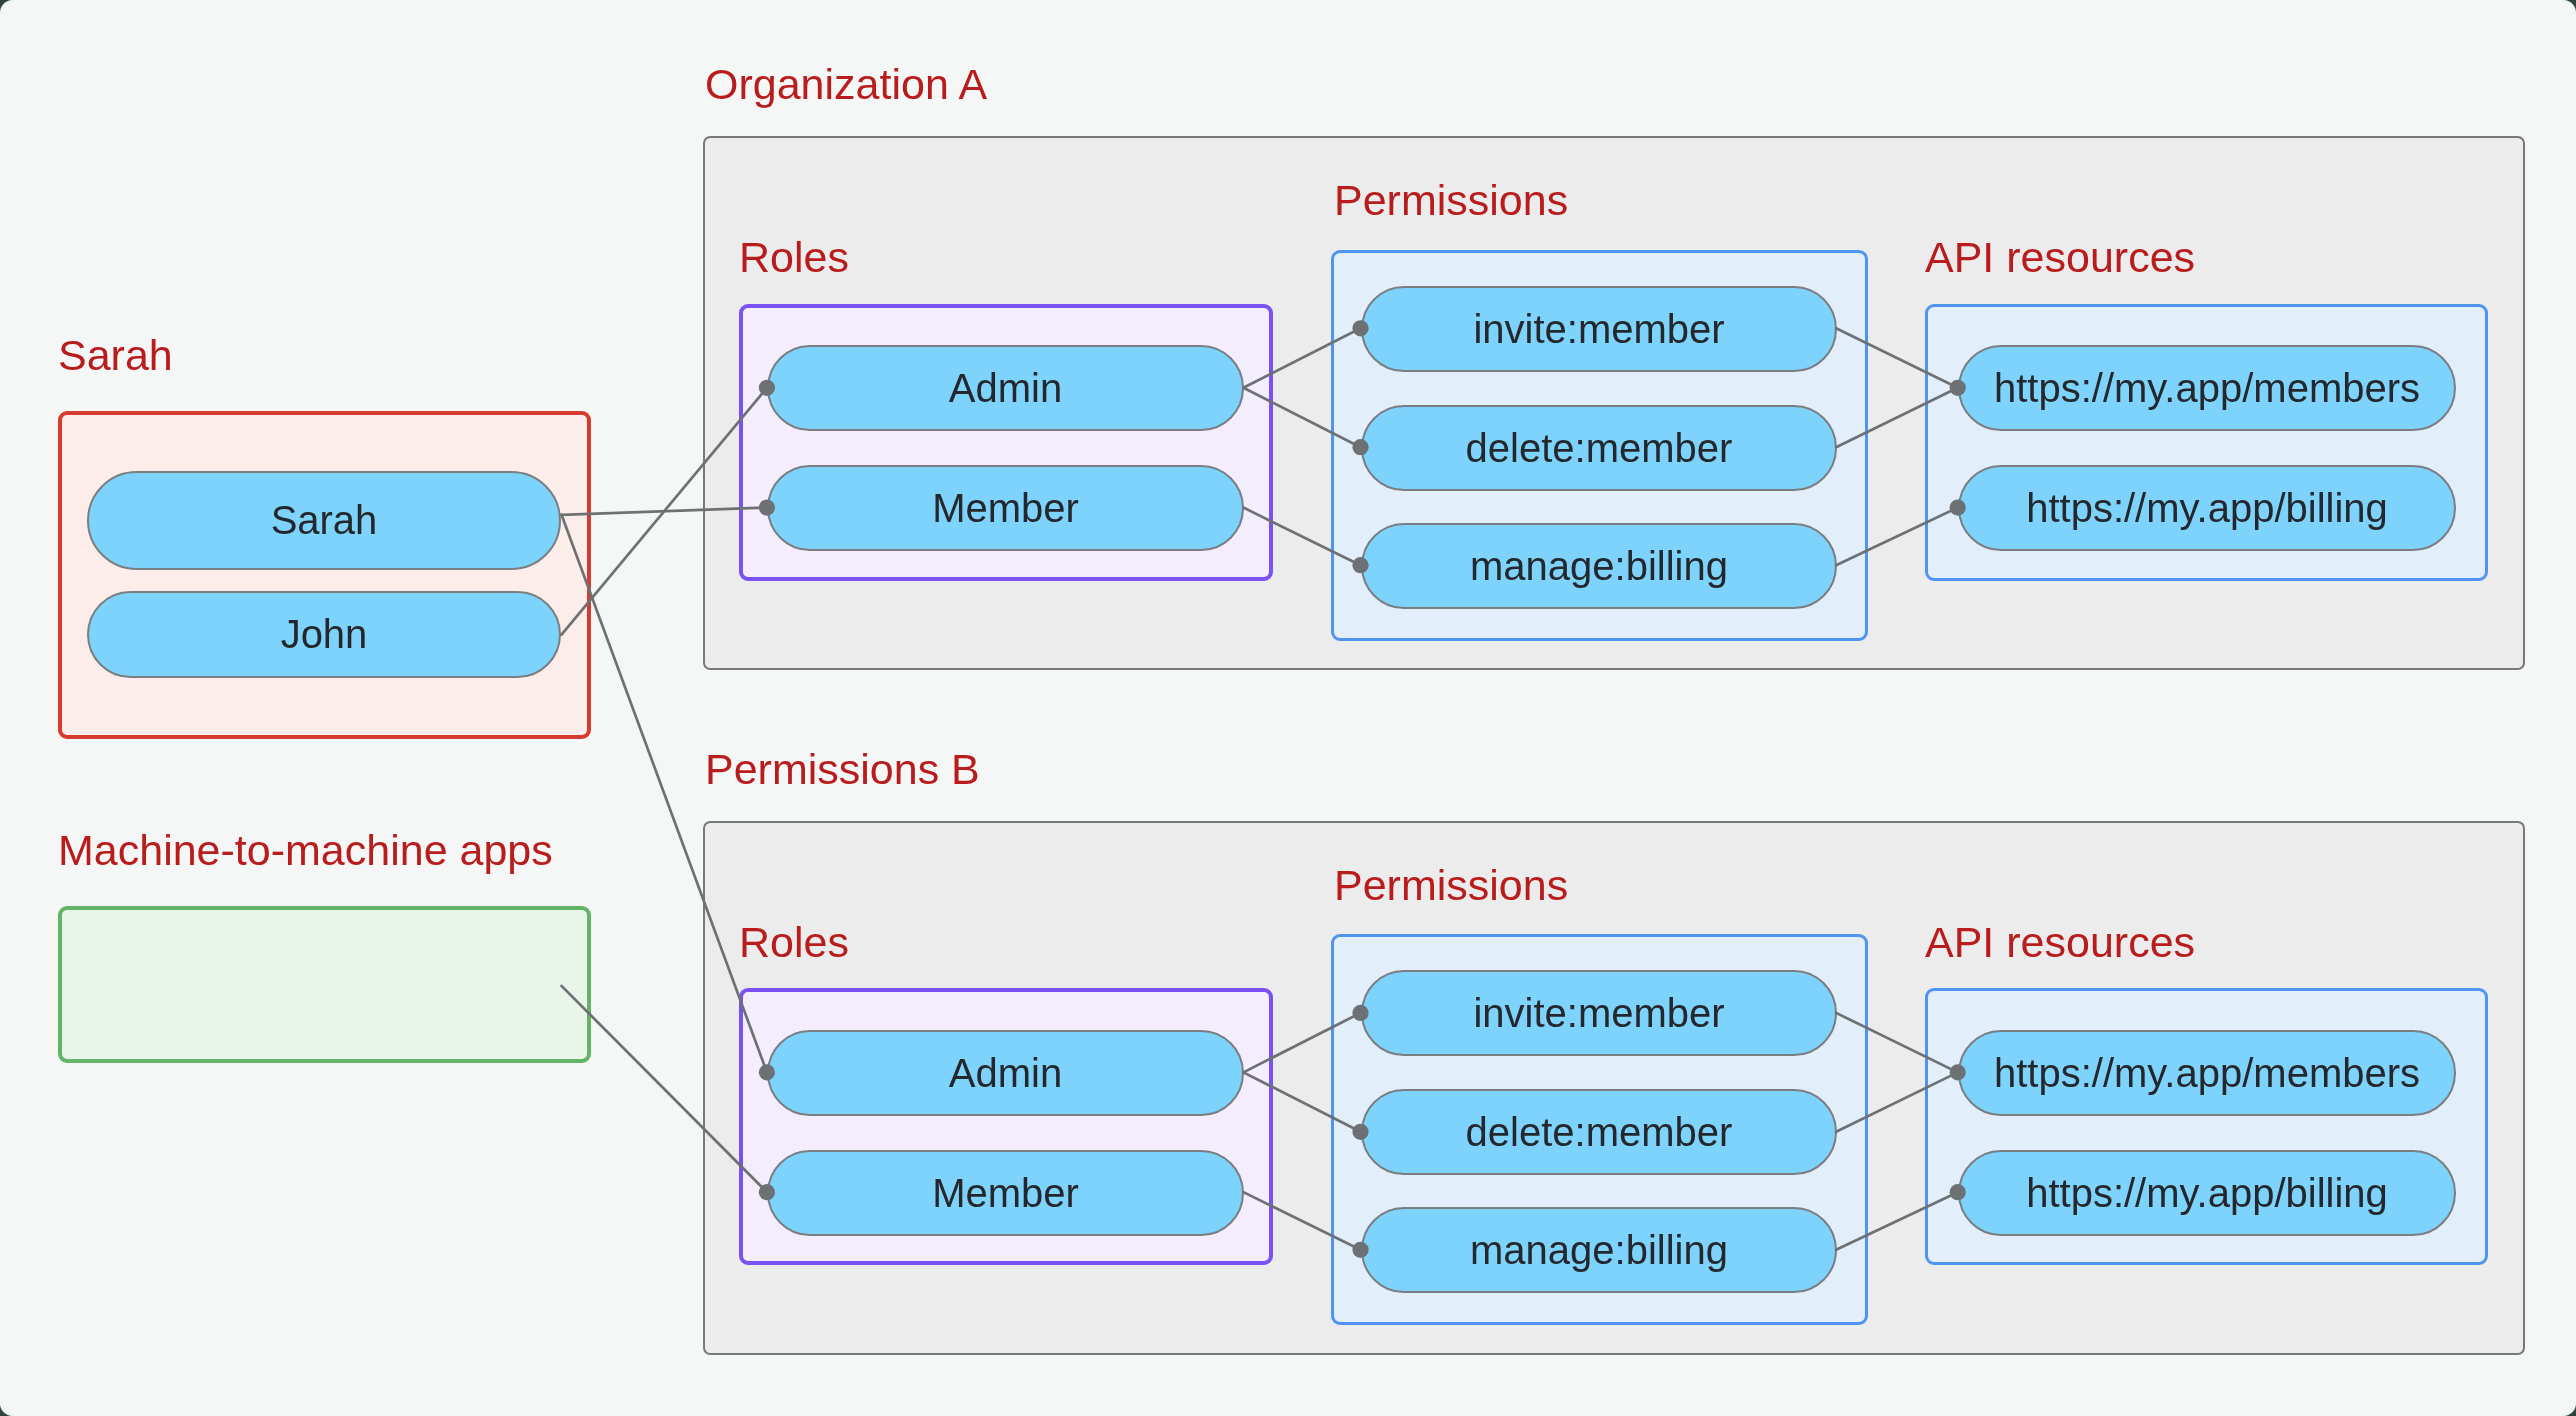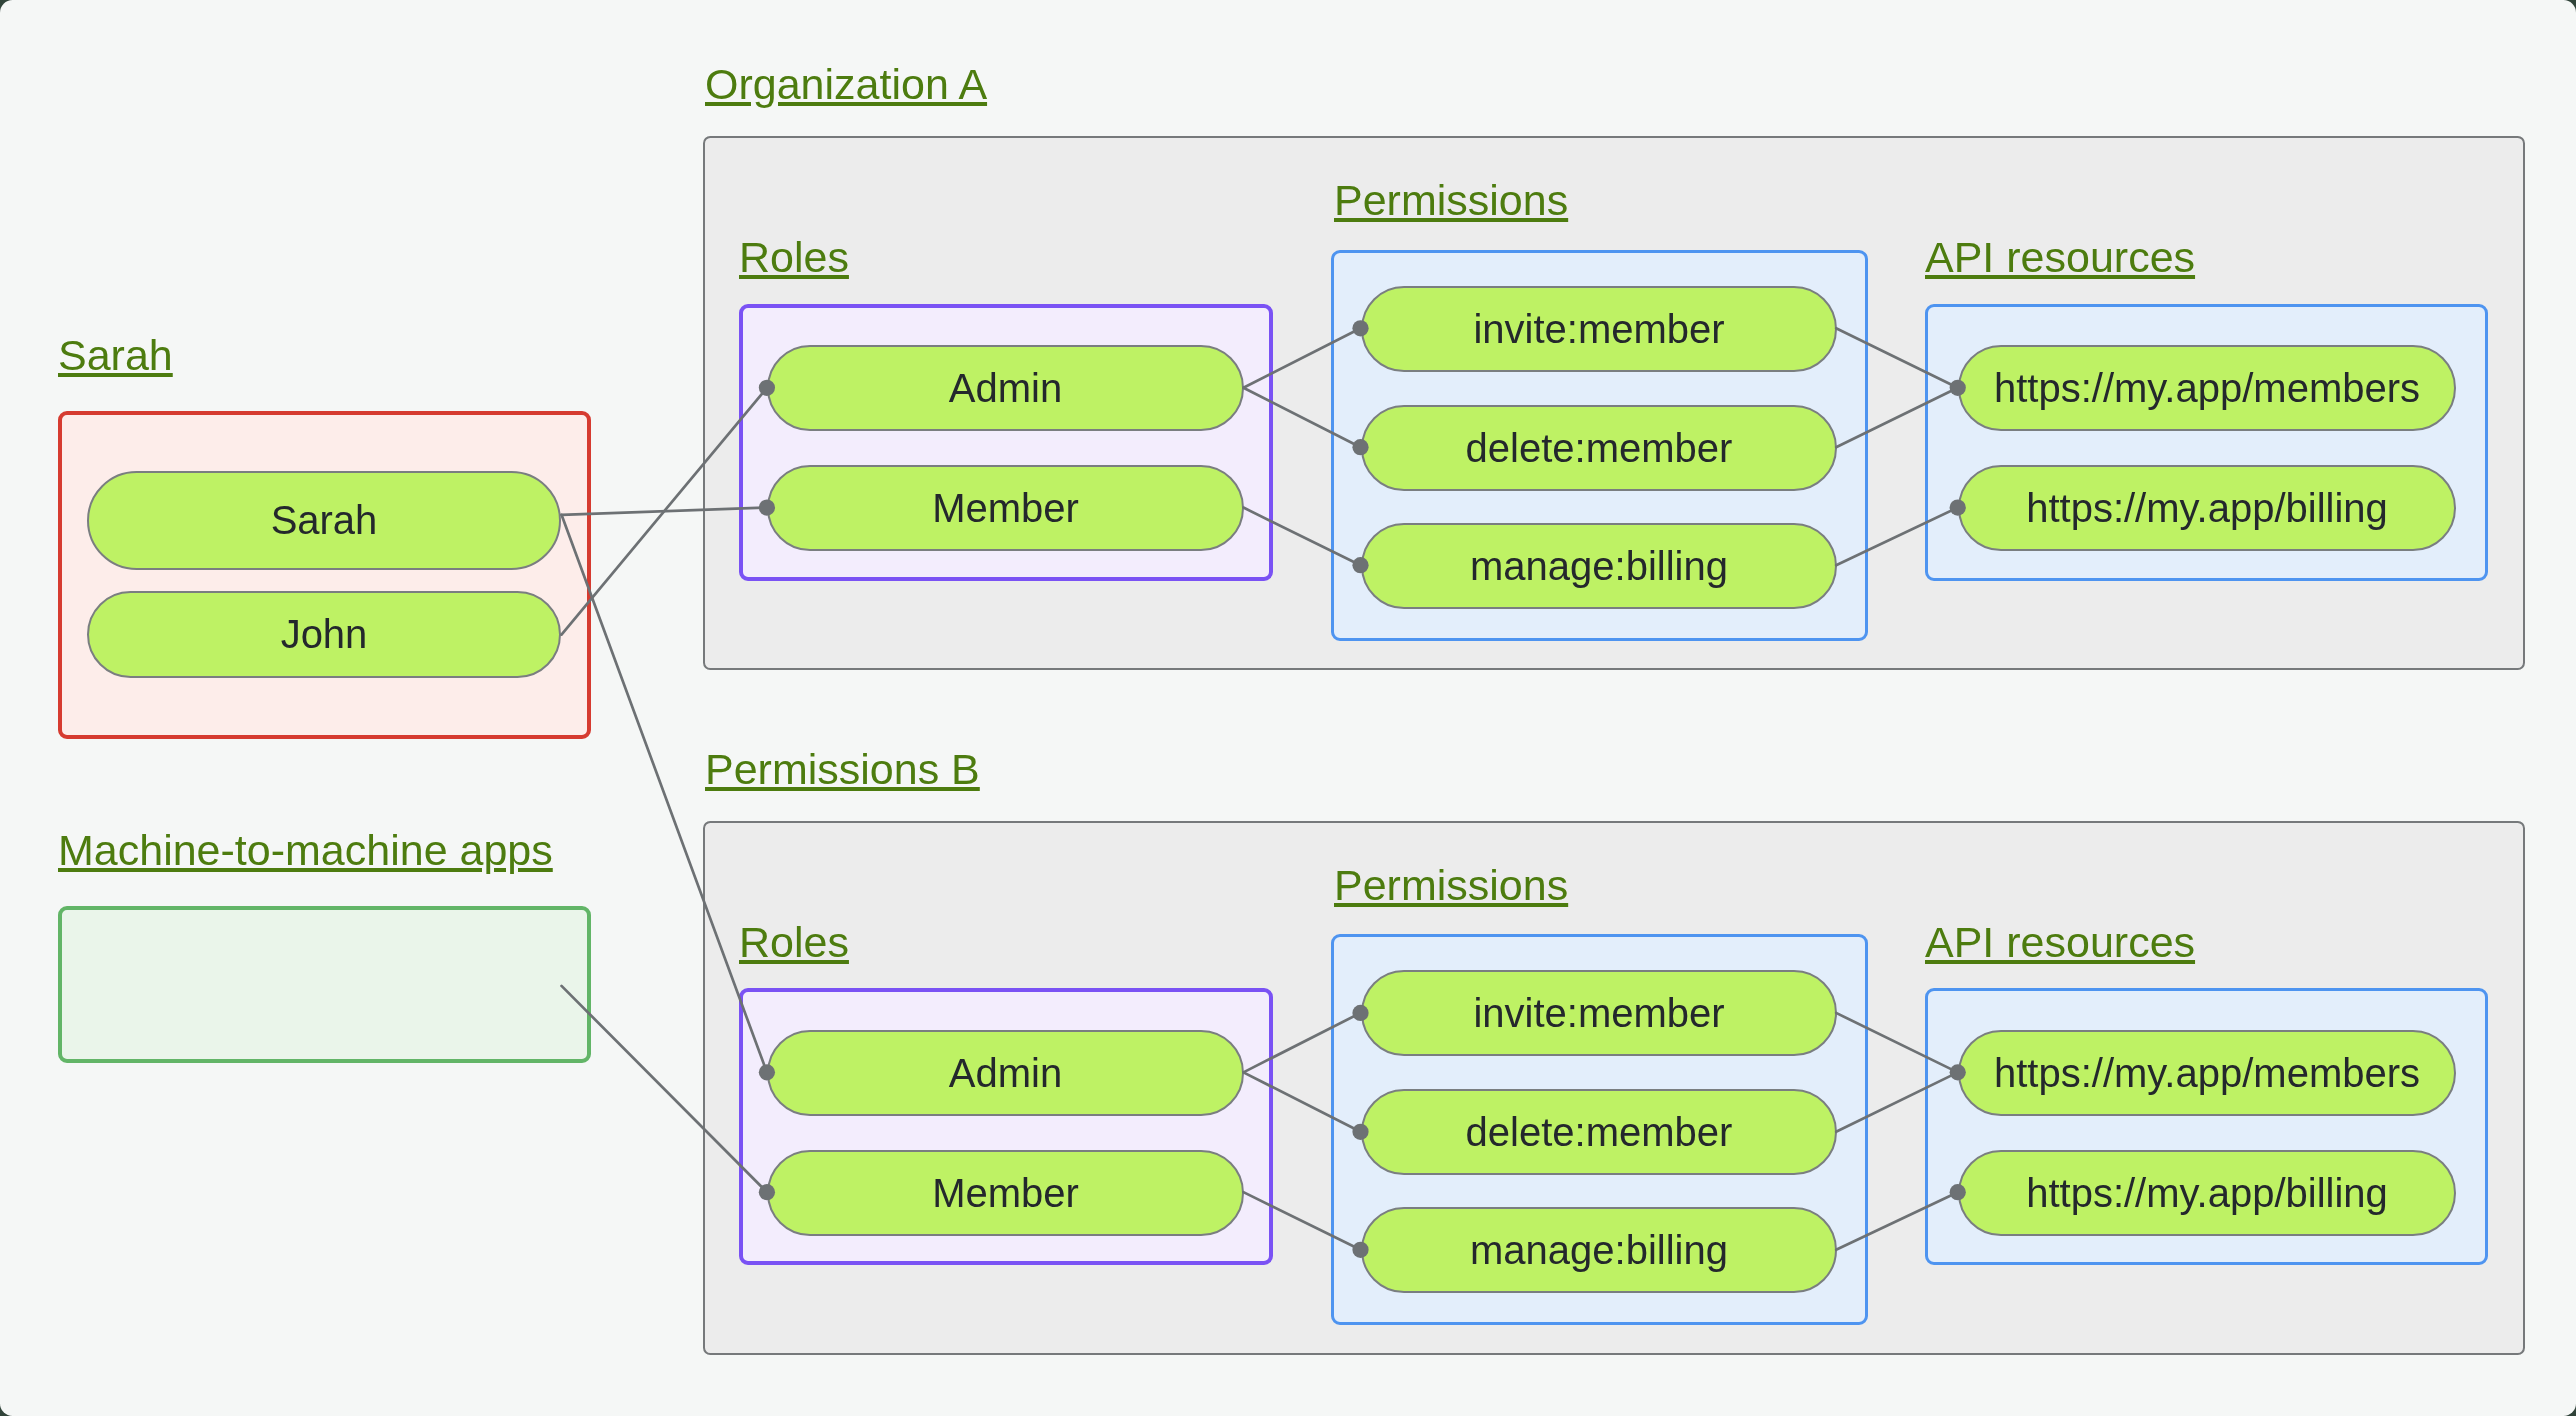--- a/index.html
+++ b/index.html
@@ -1,30 +1,30 @@
 <!DOCTYPE html>
 <html style="font-size:14.4px"><head>
 <meta charset="utf-8">
 <style>
   html,body{margin:0;padding:0;background:#31443a;}
   .stage{
     position:relative;width:2576px;height:1416px;background:#f5f7f6;
     border-radius:12.6px;overflow:hidden;
     font-family:"Liberation Sans",sans-serif;color:#1d2126;
   }
-  .glabel{position:absolute;font-size:43px;line-height:50px;white-space:nowrap;color:#4d7c0f;text-decoration:underline;}
+  .glabel{position:absolute;font-size:43px;line-height:50px;white-space:nowrap;color:#b91c1c;}
   .gbox{position:absolute;box-sizing:border-box;border-radius:9px;}
   .orgbox{background:#ececec;border:2.7px solid #76797b;border-radius:7.2px;}
   .usersbox{background:#fdedea;border:4.5px solid #d63b30;}
   .m2mbox{background:#eaf5ea;border:4.5px solid #62b567;}
   .rolesbox{background:#f3edfd;border:4.5px solid #7a52f4;}
   .permsbox{background:#e3eefb;border:3.6px solid #4e94f0;}
   .apibox{background:#e3eefb;border:3.6px solid #4e94f0;}
   .pill{
-    position:absolute;box-sizing:border-box;background:#bef264;
+    position:absolute;box-sizing:border-box;background:#7dd3fc;
     border:2.7px solid #7a7e80;border-radius:900px;
     display:flex;align-items:center;justify-content:center;
     font-size:40px;white-space:nowrap;color:#24282c;
   }
   #edges{position:absolute;left:0;top:0;z-index:5;pointer-events:none;}
 </style>
 </head>
 <body>
 
 <div class="stage">

